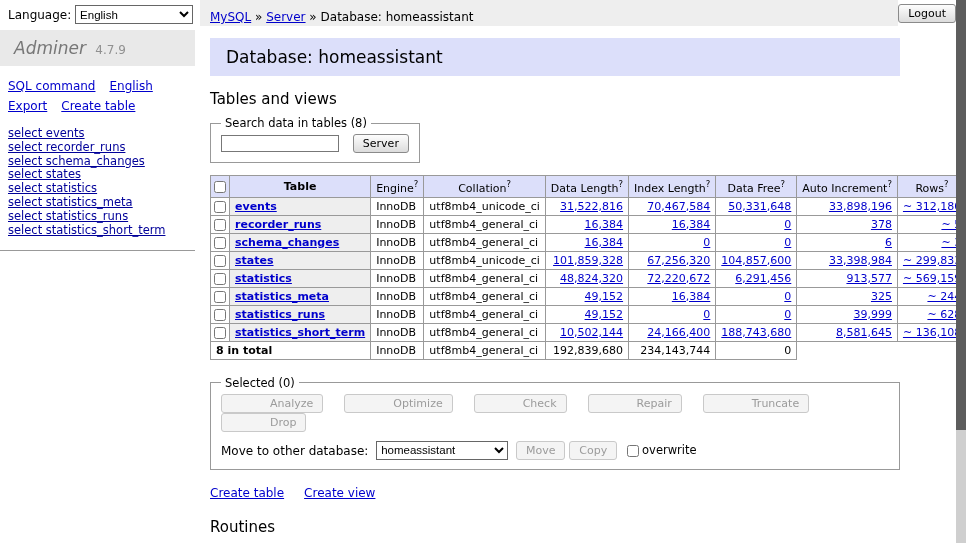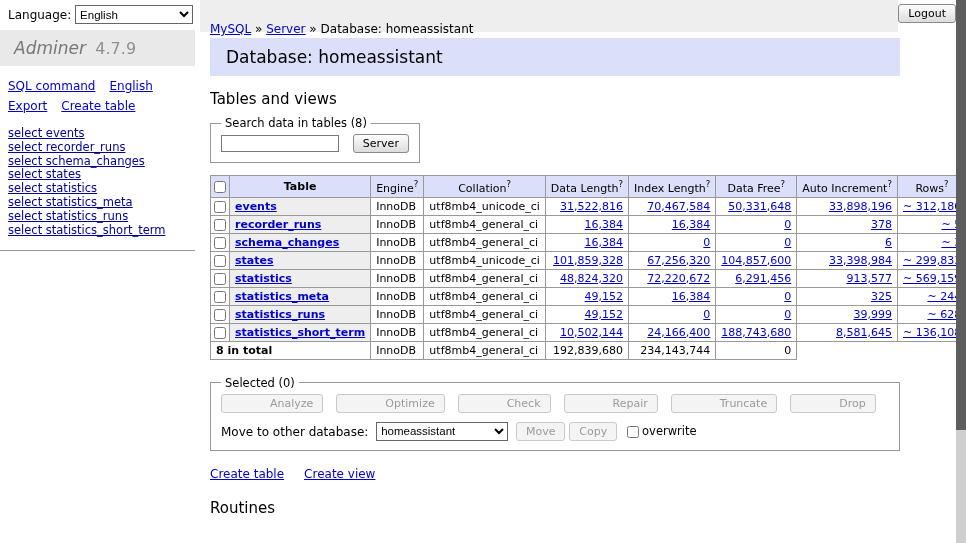--- a/index.html
+++ b/index.html
@@ -9,34 +9,34 @@
     background:#fff; color:#000;
     font-family:"DejaVu Sans","Liberation Sans",sans-serif; font-size:12px;
   }
   a.lnk, a.tbl-link, a.num-link, a.side-link, a.bc-link { color:#0000cc; text-decoration:underline; cursor:pointer; }
   a.side-link { color:#000099; }
 
   
   .lang { position:absolute; top:5px; left:8px; white-space:nowrap; }
   .lang select { width:118px; height:19px; font-size:11.5px; border:1px solid #666; background:#fff; }
   .breadcrumb { position:absolute; top:0; left:200px; width:698px; height:26px; background:#eee;
-    line-height:26px; padding:16px 10px; white-space:nowrap; font-size:12px; }
+    line-height:26px; padding:4px 10px; white-space:nowrap; font-size:12px; }
   .bc-sep { color:#000; }
   .logout-wrap { position:absolute; top:4px; right:10px; }
 
   .btn { font-size:11px; padding:2px 9px; border:1px solid #8a8a8a; border-radius:3px;
     background:linear-gradient(#fdfdfd,#dcdcdc); color:#000; cursor:pointer;
     font-family:"DejaVu Sans","Liberation Sans",sans-serif; }
   .btn:disabled { color:#9b9b9b; background:#f4f4f4; border-color:#c9c9c9; cursor:default; }
 
   
   #menu { position:absolute; top:26px; left:0; width:195px; }
   #menu h1 { margin:4px 0 0; padding:8px 14px; background:#e9e9e9; font-weight:normal; font-size:17px; }
   .logo { color:#777; font-style:italic; }
-  .version { color:#909090; font-size:16px; margin-left:4px;margin-top:42px; }
+  .version { color:#909090; font-size:12px; margin-left:4px;margin-top:42px; }
   .dbsel { margin:14px 8px 6px 8px; }
   .dbsel select { width:120px; height:19px; font-size:11.5px; border:1px solid #666; background:#fff; margin-left:4px; }
   .action-links { margin:10px 8px 6px 8px; line-height:1.7; }
   .action-links a { margin-right:14px; }
   .table-links { margin:10px 0 0; padding:0 0 12px 0; border-bottom:1px solid #999; }
   .table-links a { display:block; font-size:11.5px; line-height:1.12; padding:0 0 1px 8px; white-space:nowrap; }
 
   
   #content { position:absolute; top:26px; left:210px; width:690px; }
   #content h2 { margin:12px 0 0; padding:9px 16px; background:#dcdffa; font-weight:normal; font-size:17px; }
@@ -56,21 +56,21 @@
   thead th.bold { font-weight:bold; }
   sup.help { font-size:8.5px; }
   tbody th.name-cell { background:#eee; text-align:left; }
   td.num { text-align:right; }
   a.tbl-link { font-weight:bold; }
   .check-col { width:20px; text-align:center; padding:1px 3px; }
   .total-row td.total-name { font-weight:bold; }
   input[type=checkbox] { width:12px; height:12px; margin:0; vertical-align:middle; }
 
   .selected-fs { margin-top:16px; }
-  .btn-row .btn { margin-right:13px;padding-left:48px; }
+  .btn-row .btn { margin-right:21px;padding-left:48px; }
   .move-row { margin-top:9px; font-size:12px; }
   .move-row select { width:132px; height:19px; font-size:11.5px; border:1px solid #666; background:#fff; margin:0 4px; }
   .move-row label { margin-left:6px; }
   .move-row label span { margin-left:3px; font-size:11.5px; }
 
   
   .scrollbar { position:absolute; top:0; right:0; width:10px; height:543px; background:#cfcfcf; }
   .scrollbar .thumb { position:absolute; top:0; left:0; width:10px; height:430px; background:#5d5d5d; }
 </style>
 </head>

